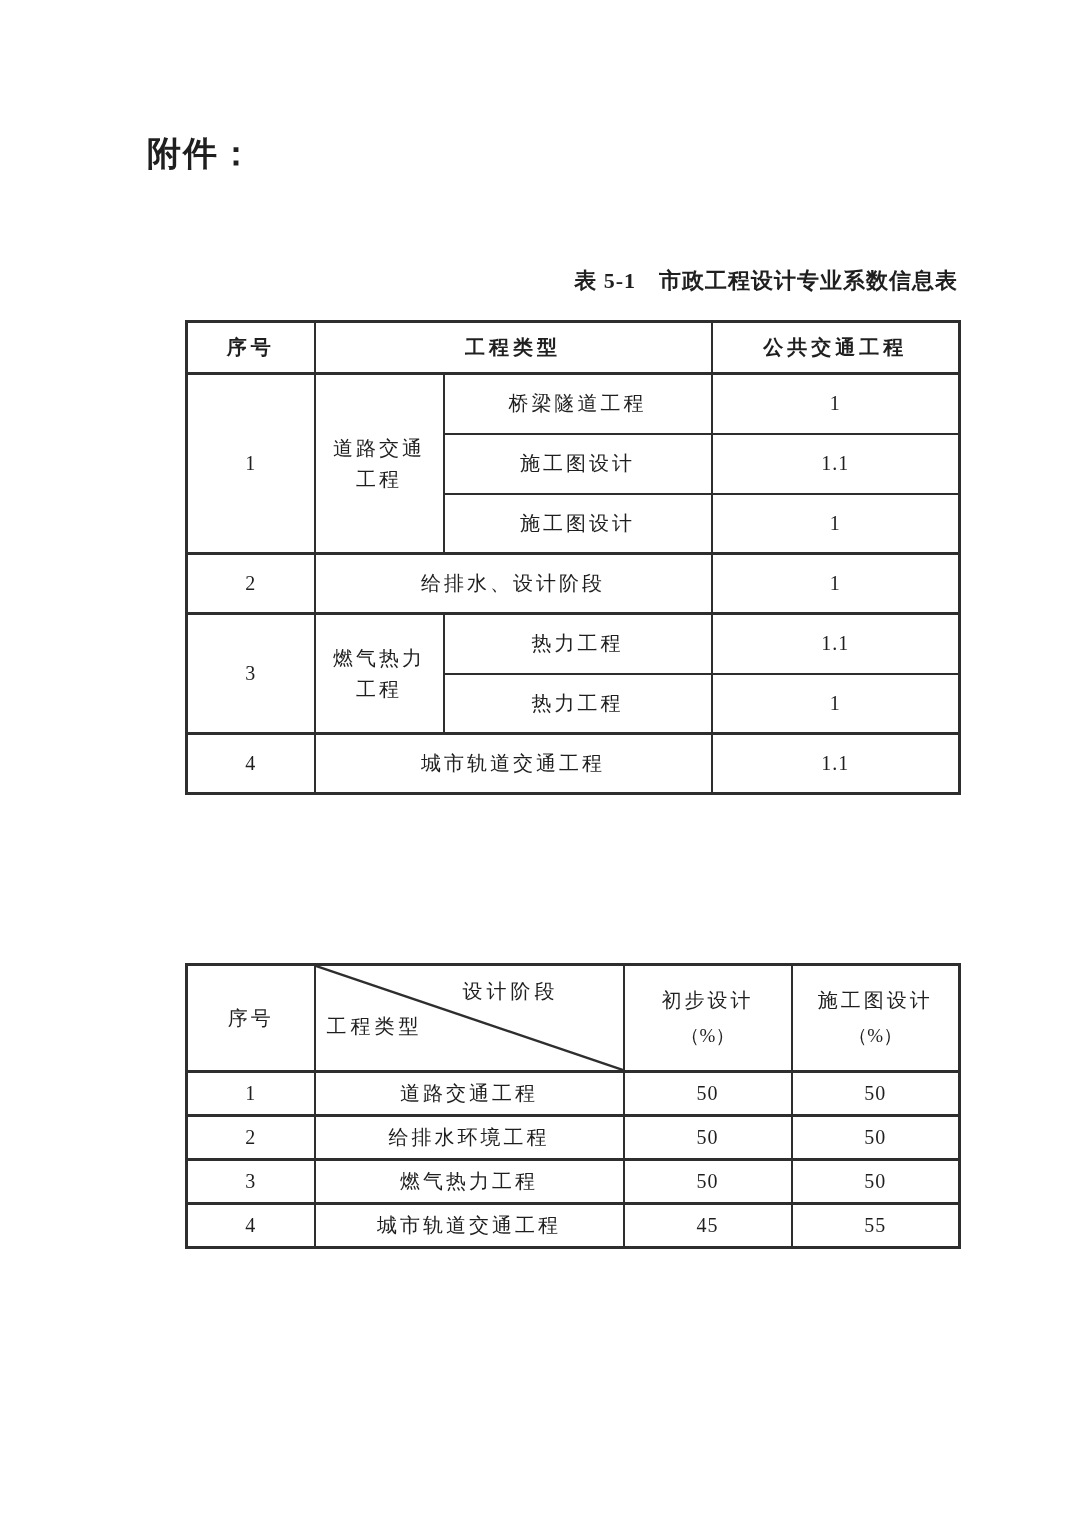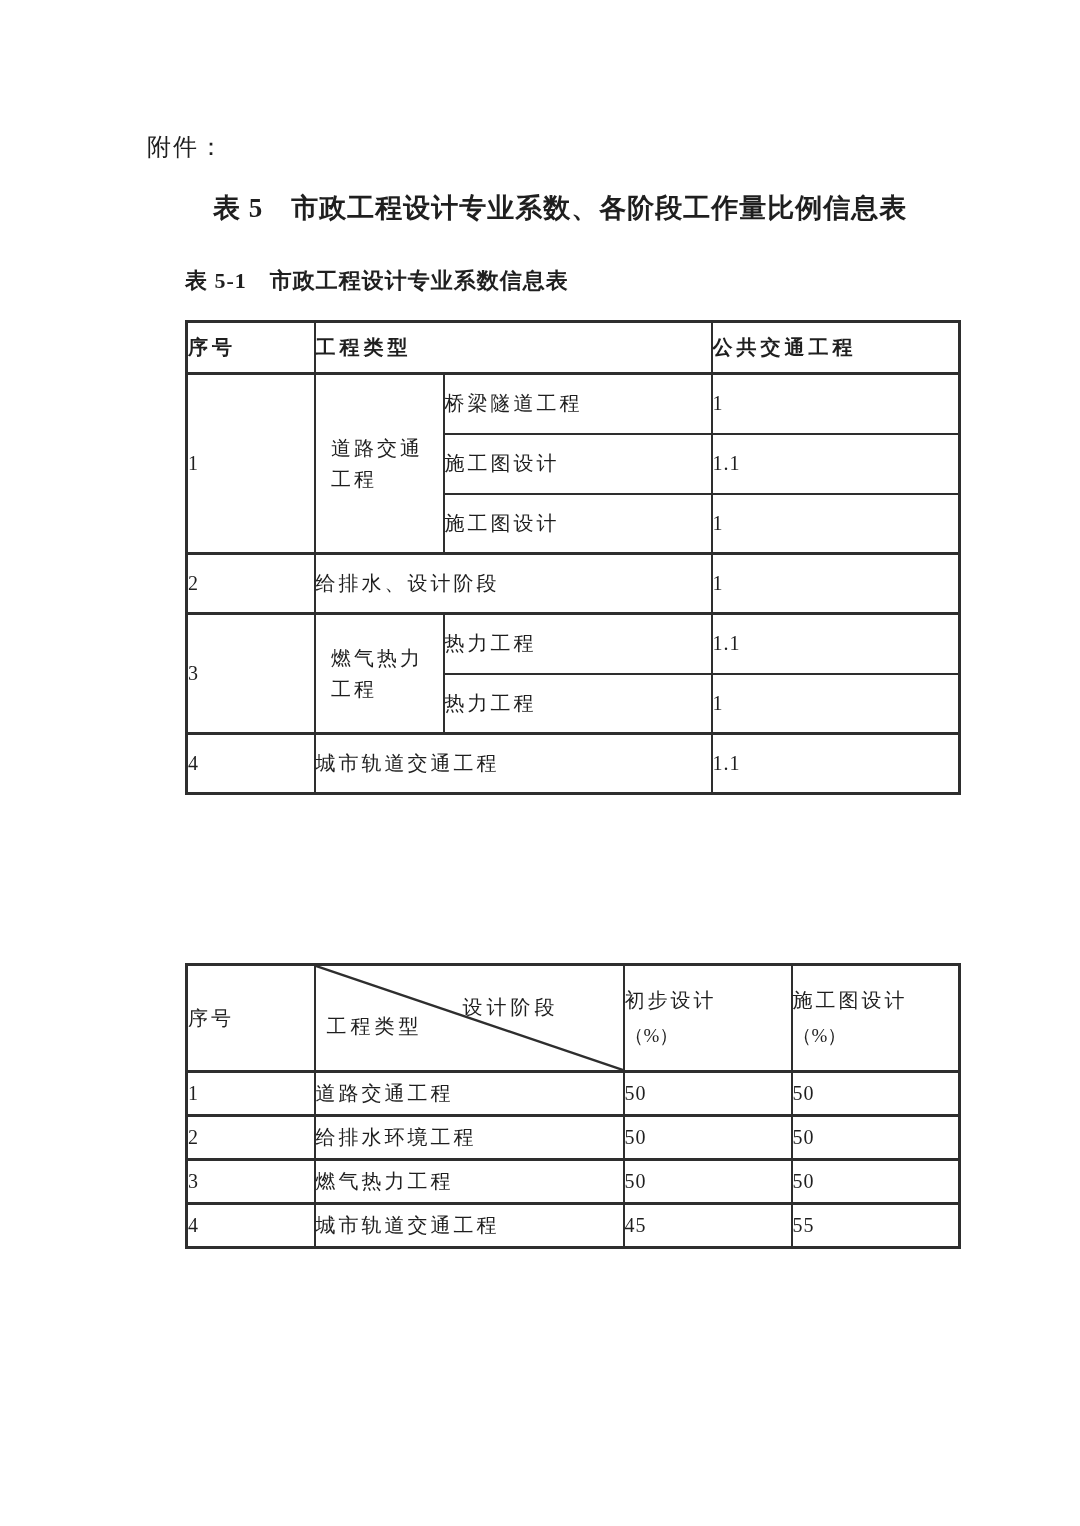--- a/index.html
+++ b/index.html
@@ -10,77 +10,76 @@
     color: #1f1f1f;
   }
   .page {
     position: relative;
     width: 1080px; height: 1526px;
     background: #ffffff;
     overflow: hidden;
   }
   .attachment {
     position: absolute; left: 147px; top: 131px;
-    font-size: 24px; font-weight: 400; letter-spacing: 2px;
+    font-size: 34px; font-weight: 700; letter-spacing: 2px;
   }
   .main-title {
     position: absolute; left: 150px; top: 190px; width: 820px;
     text-align: center;
     font-size: 27px; font-weight: 700; letter-spacing: 1px;
   }
   .caption {
     position: absolute; left: 185px; width: 773px;
-    text-align: left;
+    text-align: right;
     font-size: 22px; font-weight: 700; letter-spacing: 1px;
   }
   .caption1 { top: 266px; }
   .caption2 { top: 910px; }
 
   table {
     position: absolute; left: 185px;
     border-collapse: collapse; table-layout: fixed;
     border: 3px solid #2e2e2e;
   }
   .t1 { top: 320px; width: 773px; }
   .t2 { top: 963px; width: 773px; }
   td {
     border: 2px solid #2e2e2e;
-    vertical-align: middle;
+    text-align: center; vertical-align: middle;
     font-size: 20px; letter-spacing: 3px;
     padding: 0;
   }
   .t1 tr { height: 60px; }
   .t1 tr.hdr { height: 52px; }
   .t1 tr.hdr td { font-weight: 700; letter-spacing: 4px; }
   .t1 tr.major td { border-top-width: 3px; }
   .t2 tr { height: 44px; }
   .t2 tr.hdr { height: 107px; }
   .t2 td { border-top-width: 3px; }
   .num-cell { letter-spacing: 1px; }
   .narrow { width: 96px; margin: 0 auto; line-height: 1.55; }
 
   
   .diag { position: relative; padding: 0; }
   .diag svg { position: absolute; left: 0; top: 0; width: 100%; height: 100%; display: block; }
   .diag line { stroke: #2e2e2e; stroke-width: 2.4; }
-  .diag-top { position: absolute; top: 28px; right: 64px; letter-spacing: 4px; margin-left: 44px; }
+  .diag-top { position: absolute; top: 12px; right: 64px; letter-spacing: 4px; margin-left: 44px; }
   .diag-bottom { position: absolute; top: 47px; left: 11px; letter-spacing: 4px; }
 
   
   .stage-hdr .line1 { margin-bottom: 9px; letter-spacing: 3px; }
   .stage-hdr .line2 { letter-spacing: 0; font-size: 19px; }
 </style>
 </head>
 <body>
 
 <div class="page">
 
   <div class="attachment">附件：</div>
 
-  <div class="main-title">表 5　市政工程设计专业系数、各阶段工作量比例信息表</div>
 
   <div class="caption caption1">表 5-1　市政工程设计专业系数信息表</div>
 
   <table class="t1">
     <colgroup>
       <col style="width:128px">
         <col style="width:129px">
         <col style="width:268px">
         <col style="width:248px">
     </colgroup>

